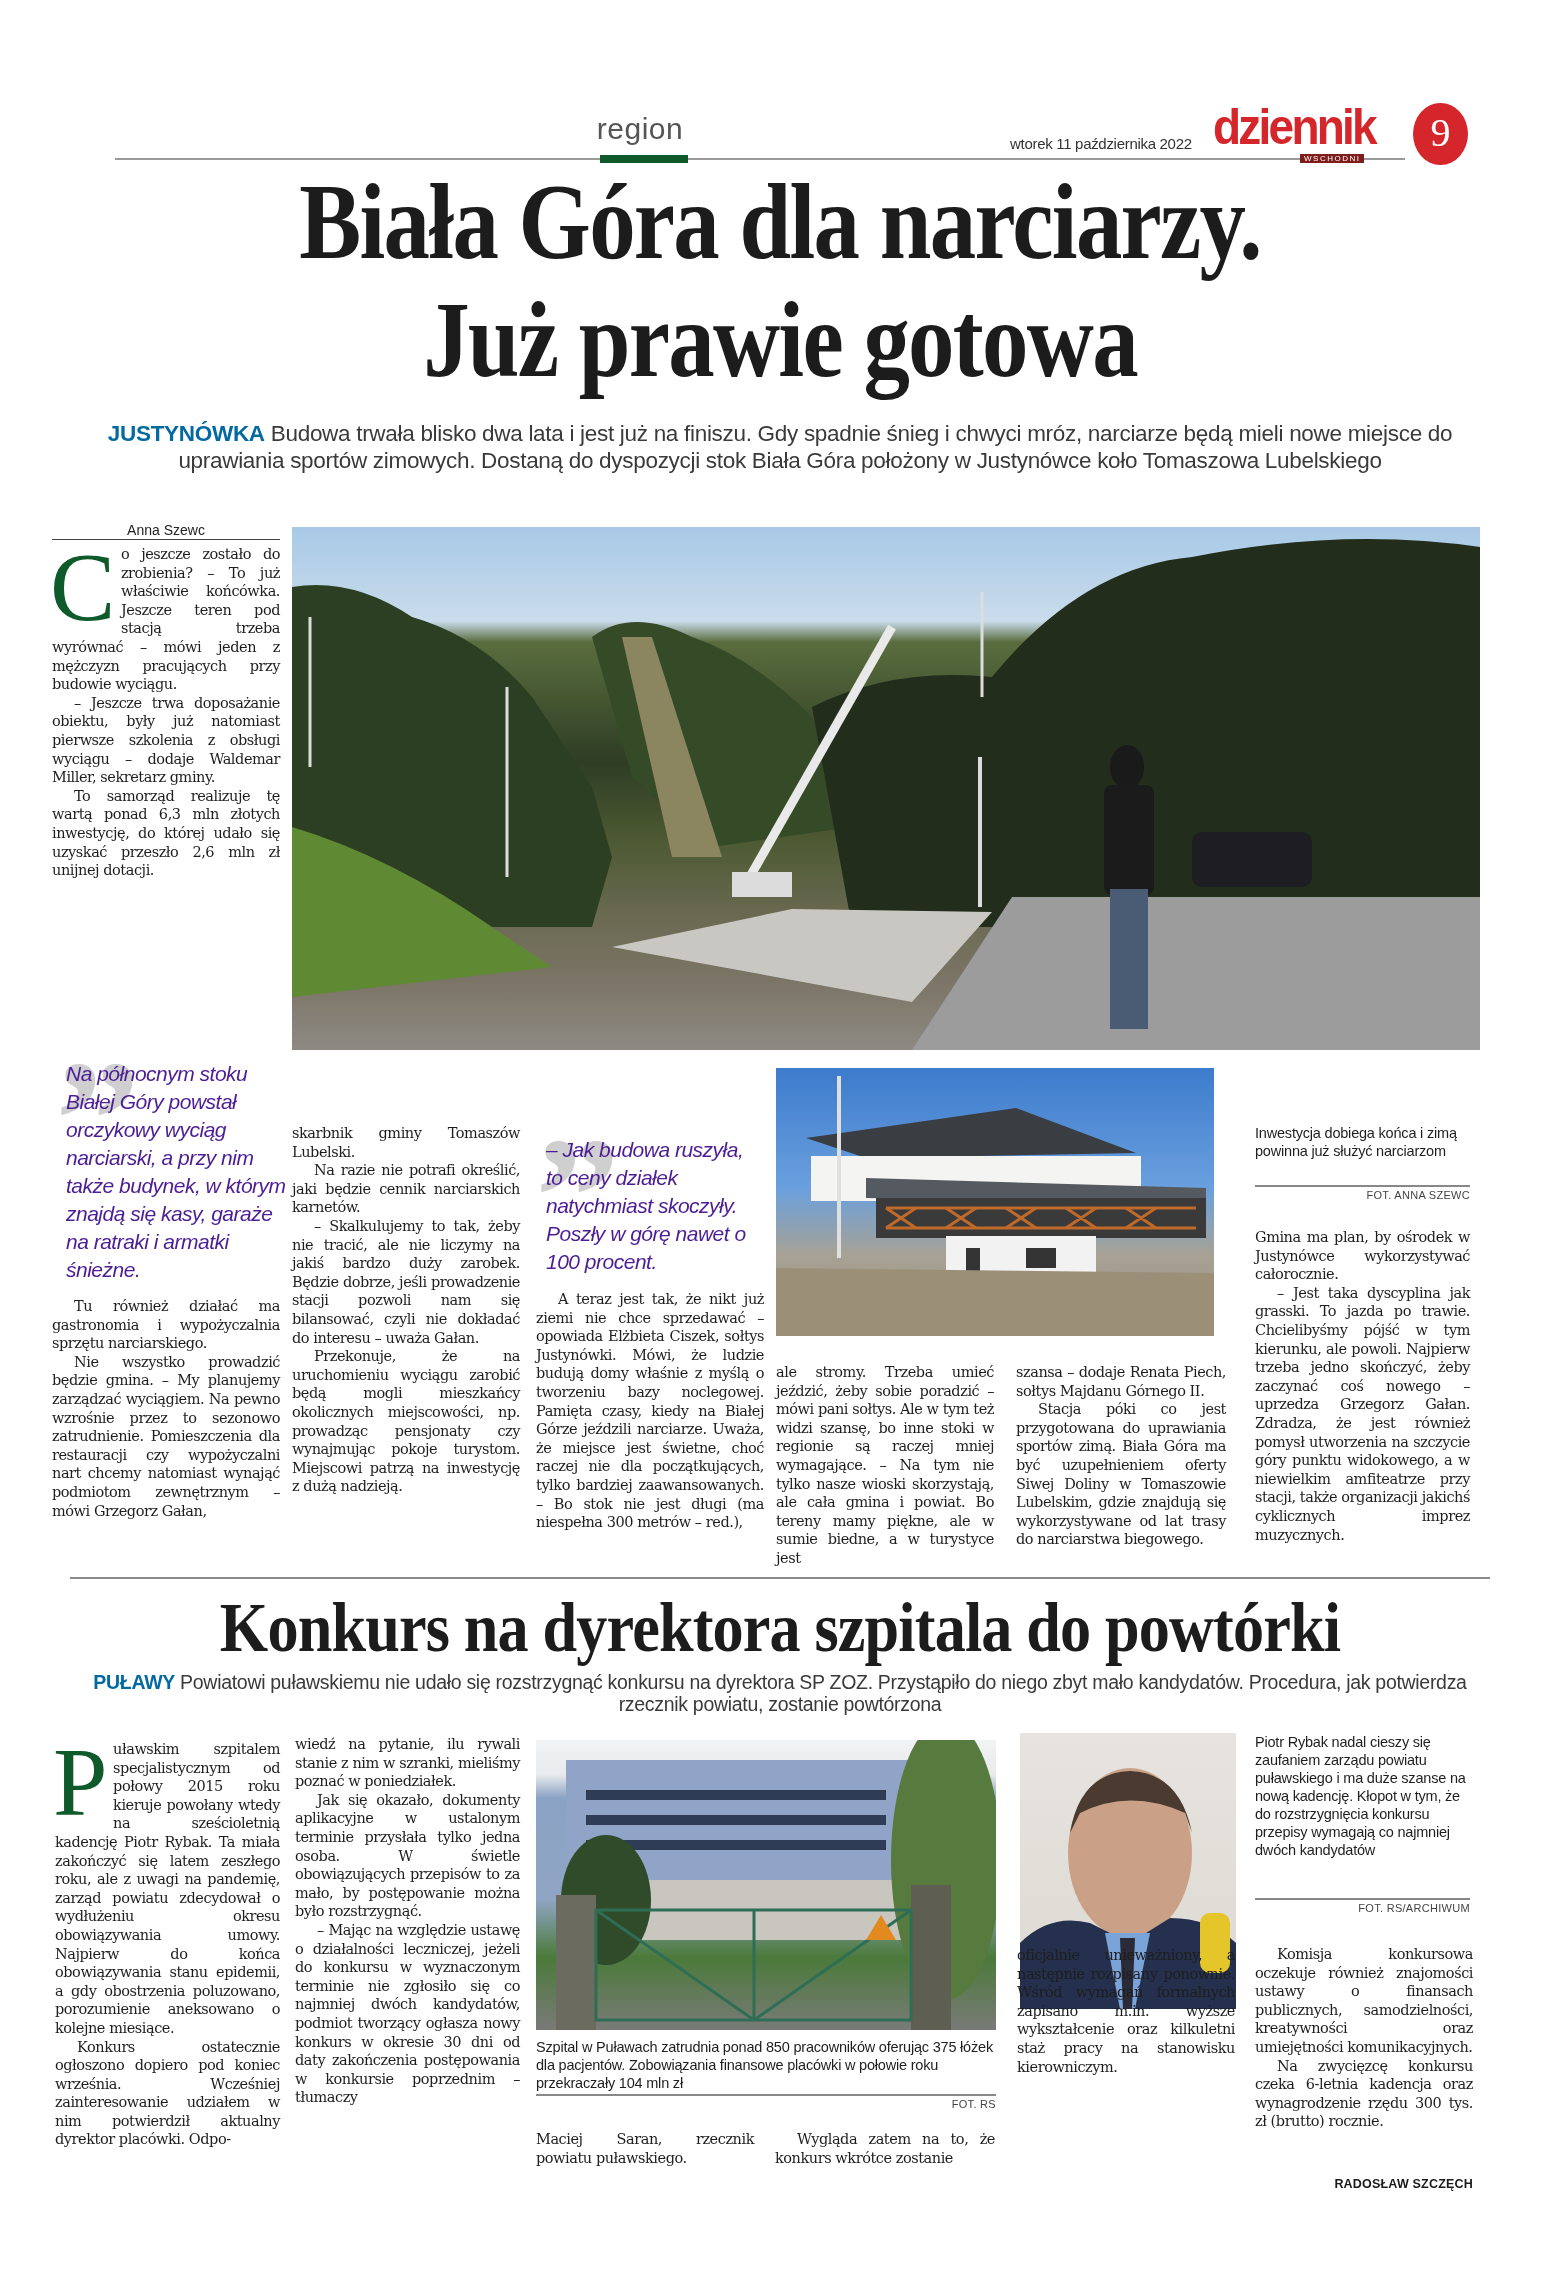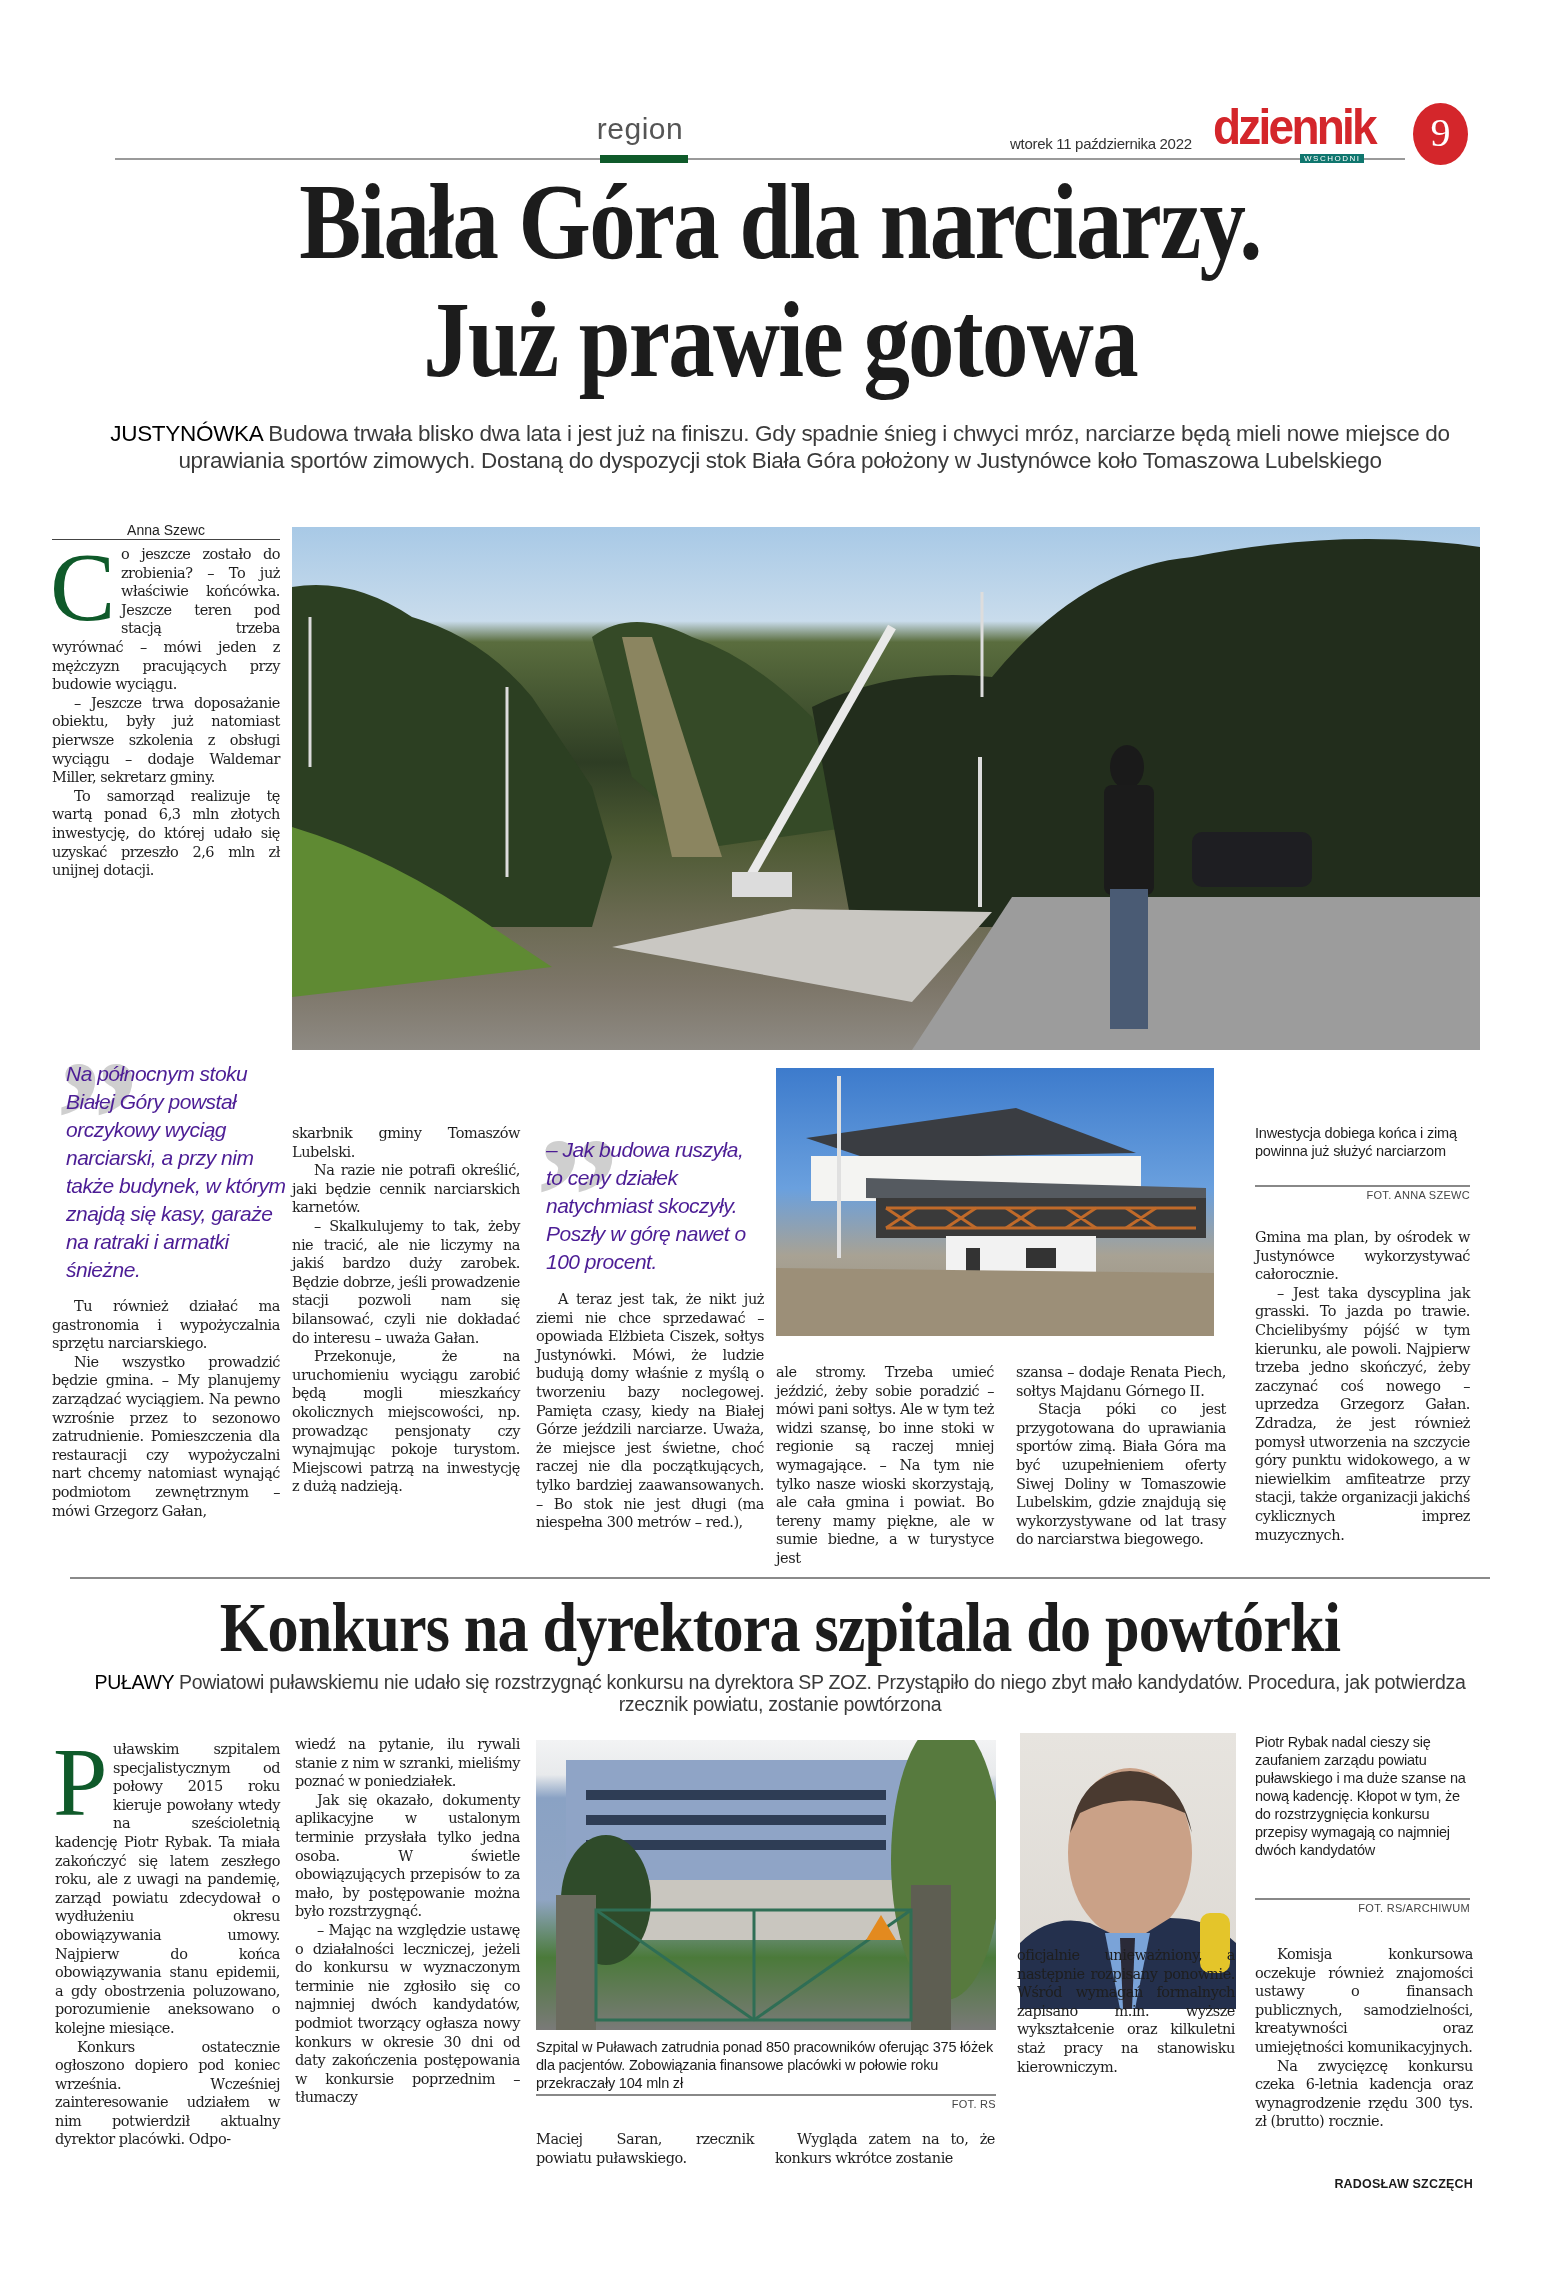--- a/index.html
+++ b/index.html
@@ -7,29 +7,29 @@
   body { position: relative; font-family: "DejaVu Serif", serif; color: #1a1a1a; }
   .abs { position: absolute; }
 
   
   .rule-top { left: 115px; top: 158px; width: 1290px; height: 2px; background: #9a9a9a; }
   .section-tab { left: 590px; top: 112px; width: 100px; text-align: center; font-family: "Liberation Sans", sans-serif; font-size: 30px; color: #555; font-weight: 300; letter-spacing: 0.5px; }
   .section-bar { left: 600px; top: 155px; width: 88px; height: 8px; background: #0f5a2a; }
   .date { left: 1010px; top: 135px; font-family: "Liberation Sans", sans-serif; font-size: 15px; color: #333; letter-spacing: -0.3px; }
   .logo { left: 1213px; top: 108px; width: 170px; height: 56px; }
   .logo-word { position: absolute; left: 0; top: -6px; font-family: "Liberation Sans", sans-serif; font-weight: 700; font-size: 50px; color: #d4262b; letter-spacing: -3px; line-height: 1; transform: scaleX(0.92); transform-origin: left; }
-  .logo-sub { position: absolute; left: 87px; top: 46px; background: #0f766e; color: #fff; font-family: "Liberation Sans", sans-serif; font-size: 8px; padding: 0 4px; letter-spacing: 1.5px; }
+  .logo-sub { position: absolute; left: 87px; top: 46px; background: #7f1d1d; color: #fff; font-family: "Liberation Sans", sans-serif; font-size: 8px; padding: 0 4px; letter-spacing: 1.5px; }
   .page-num { left: 1413px; top: 103px; width: 55px; height: 62px; border-radius: 50%; background: #d4262b; color: #fff; font-family: "Liberation Serif", serif; font-size: 40px; text-align: center; line-height: 60px; }
 
   
   .headline { font-family: "Liberation Serif", serif; font-weight: 700; color: #1c1c1c; text-align: center; letter-spacing: -2px; }
   .h1a { left: 80px; top: 162px; width: 1400px; font-size: 108px; line-height: 120px; transform: scaleX(0.86); }
   .h1b { left: 80px; top: 280px; width: 1400px; font-size: 108px; line-height: 120px; transform: scaleX(0.86); }
   .lede { font-family: "Liberation Sans", sans-serif; font-size: 22.5px; color: #3a3a3a; text-align: center; line-height: 27px; letter-spacing: -0.3px; }
-  .lede .kw { color: #000000; font-weight: 400; }
+  .lede .kw { color: #0369a1; font-weight: 700; }
   .lede1 { left: 70px; top: 420px; width: 1420px; }
 
   
   .col { font-family: "DejaVu Serif", serif; font-size: 14.5px; line-height: 18.6px; color: #1e1e1e; text-align: justify; hyphens: manual; letter-spacing: -0.45px; }
   .col p { text-indent: 22px; }
   .col p.noind { text-indent: 0; }
   .byline { left: 52px; top: 522px; width: 228px; font-family: "Liberation Sans", sans-serif; font-size: 14px; color: #222; text-align: center; border-bottom: 1.5px solid #444; padding-bottom: 1px; }
   .dropcap { float: left; font-family: "Liberation Serif", serif; color: #0f5a2a; font-size: 98px; line-height: 76px; margin: 4px 6px 0 -2px; }
 
   .photo { overflow: hidden; }

